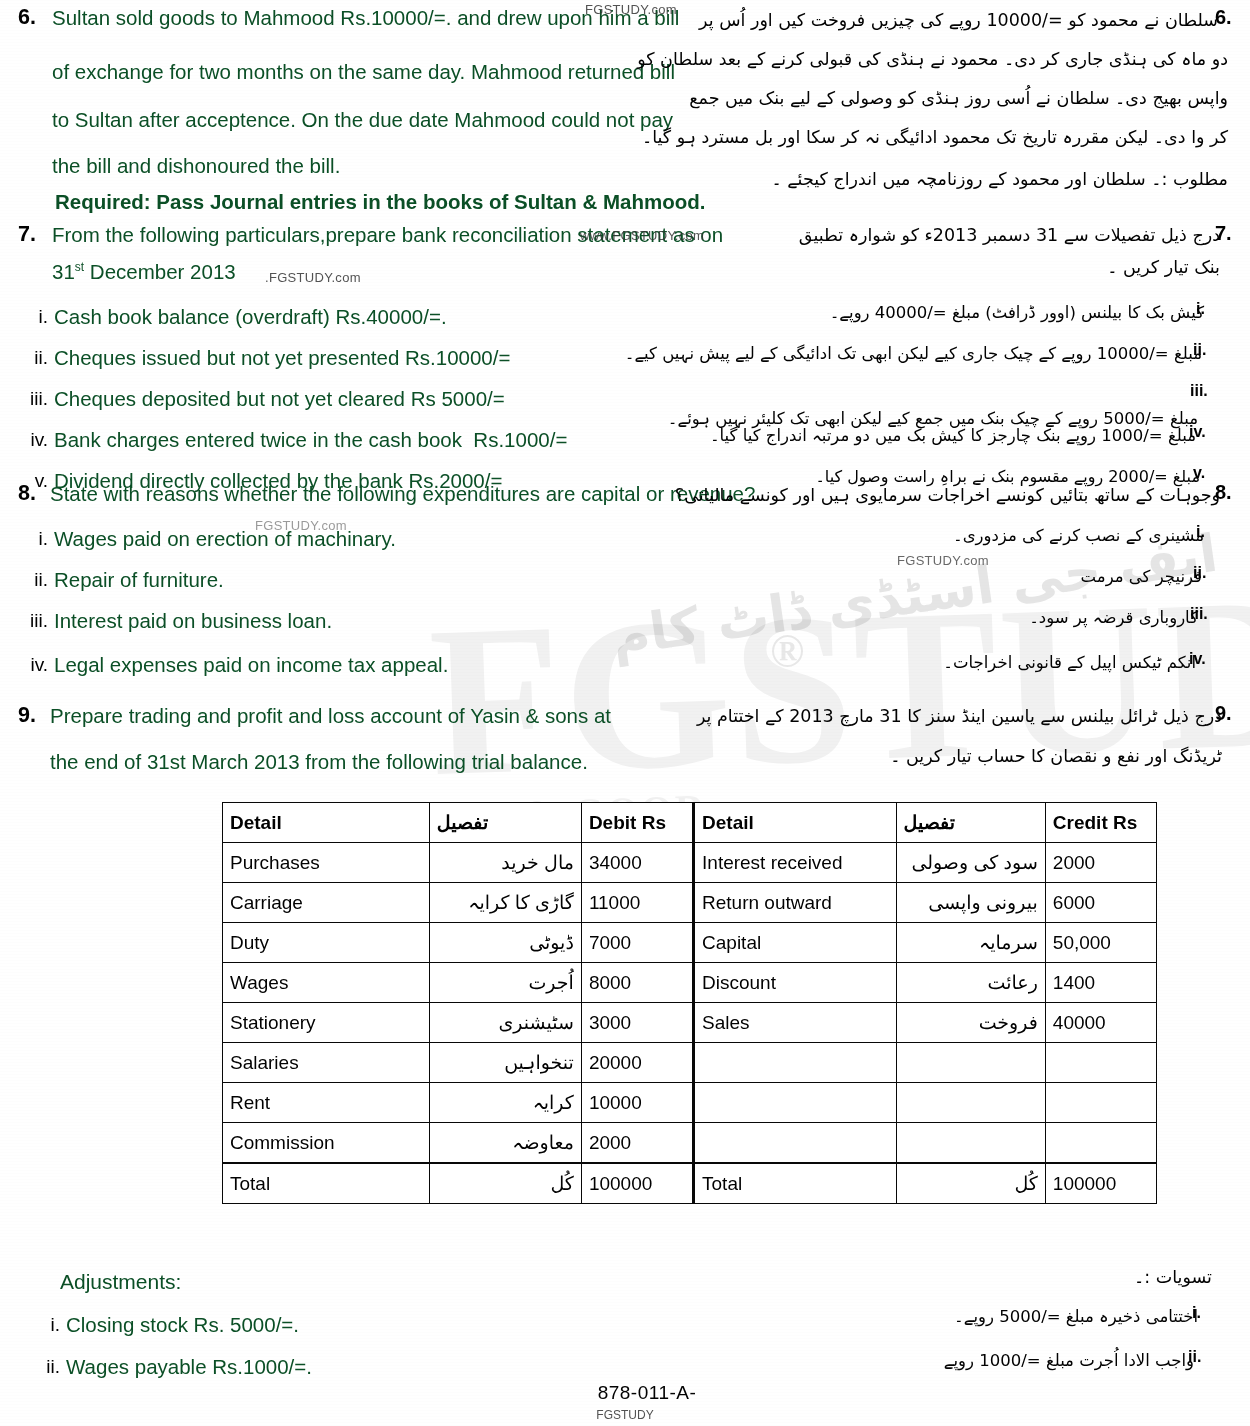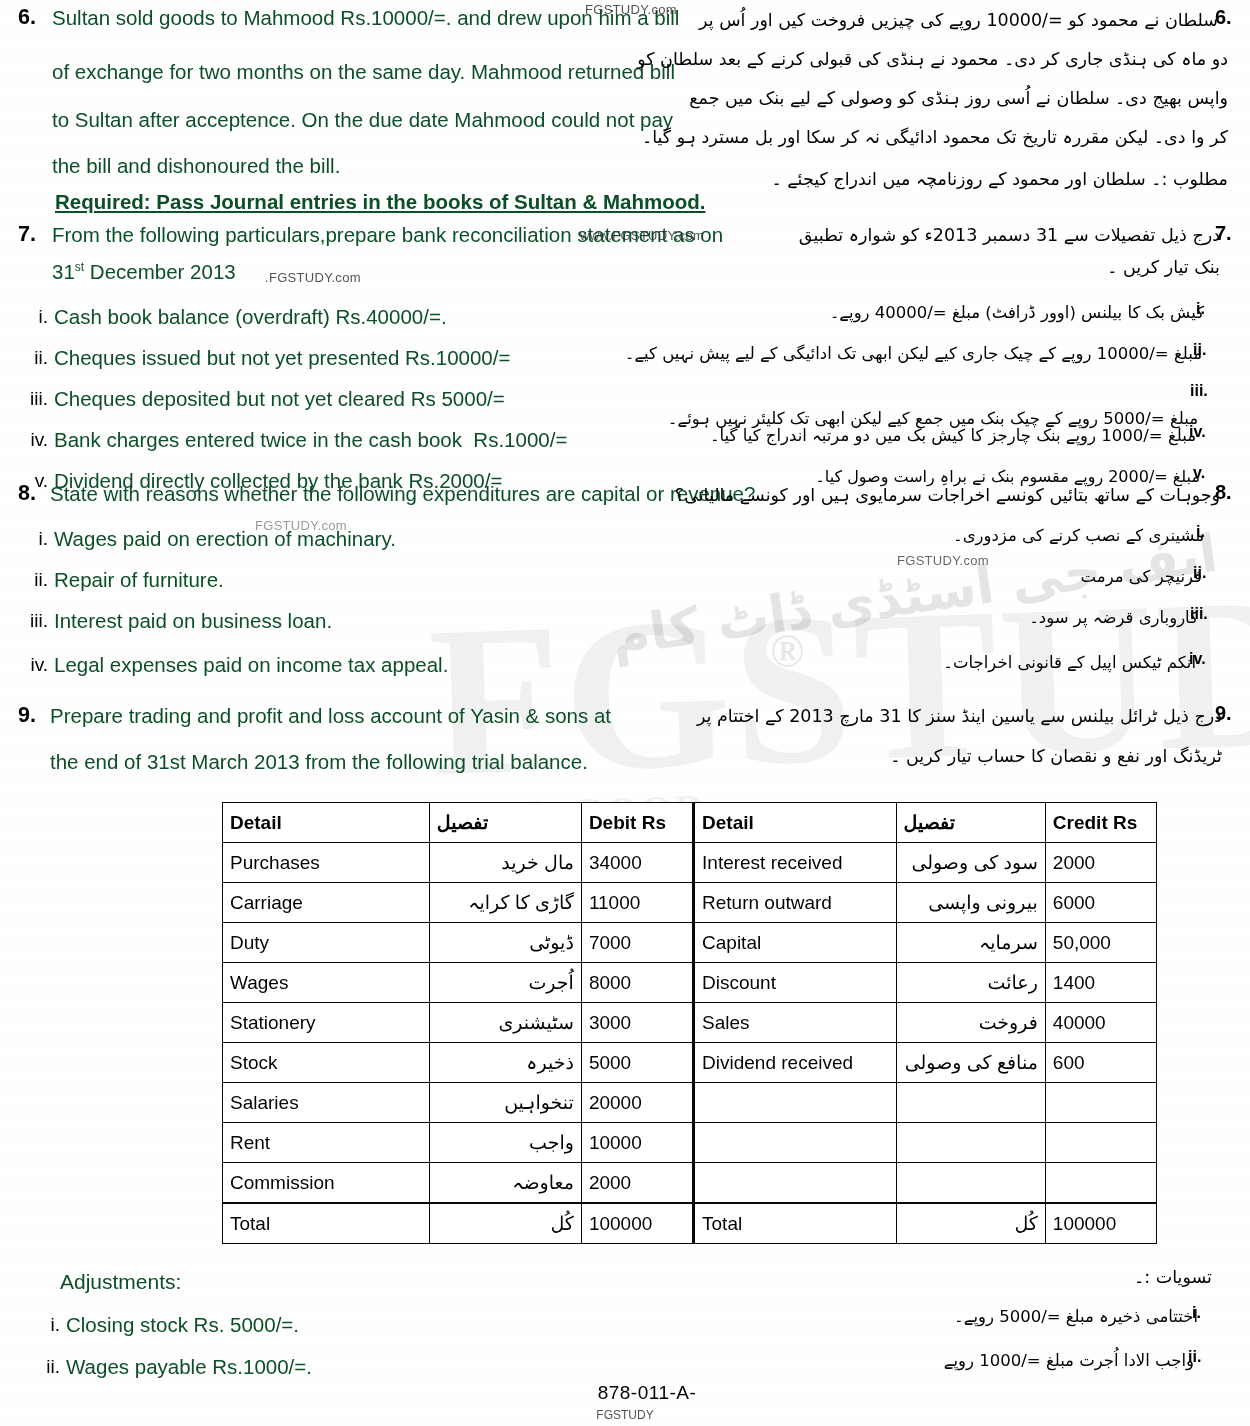--- a/index.html
+++ b/index.html
@@ -85,21 +85,21 @@
   
   .en {
     position: absolute;
     font-family: "Liberation Sans", sans-serif;
     font-size: 20.5px;
     line-height: 1.18;
     color: #14532d;
     white-space: pre;
     z-index: 20;
   }
-  .en.bold { font-weight: bold; text-decoration: underline; }
+  .en.bold { font-weight: bold; }
   .qnum {
     position: absolute;
     font-weight: bold;
     font-size: 21.5px;
     z-index: 20;
     font-family: "Liberation Sans", sans-serif;
   }
   .rnum {
     position: absolute;
     font-size: 19px;
@@ -320,38 +320,30 @@
       </tr>
       <tr>
         <td>Stationery</td>
         <td class="col-urdu">سٹیشنری</td>
         <td>3000</td>
         <td class="mid-sep">Sales</td>
         <td class="col-urdu">فروخت</td>
         <td>40000</td>
       </tr>
       <tr>
-        <td>Stock</td>
-        <td class="col-urdu">ذخیرہ</td>
-        <td>5000</td>
-        <td class="mid-sep">Dividend received</td>
-        <td class="col-urdu">منافع کی وصولی</td>
-        <td>600</td>
-      </tr>
-      <tr>
         <td>Salaries</td>
         <td class="col-urdu">تنخواہیں</td>
         <td>20000</td>
         <td class="mid-sep"></td>
         <td class="col-urdu"></td>
         <td></td>
       </tr>
       <tr>
         <td>Rent</td>
-        <td class="col-urdu">واجب</td>
+        <td class="col-urdu">کرایہ</td>
         <td>10000</td>
         <td class="mid-sep"></td>
         <td class="col-urdu"></td>
         <td></td>
       </tr>
       <tr>
         <td>Commission</td>
         <td class="col-urdu">معاوضہ</td>
         <td>2000</td>
         <td class="mid-sep"></td>

